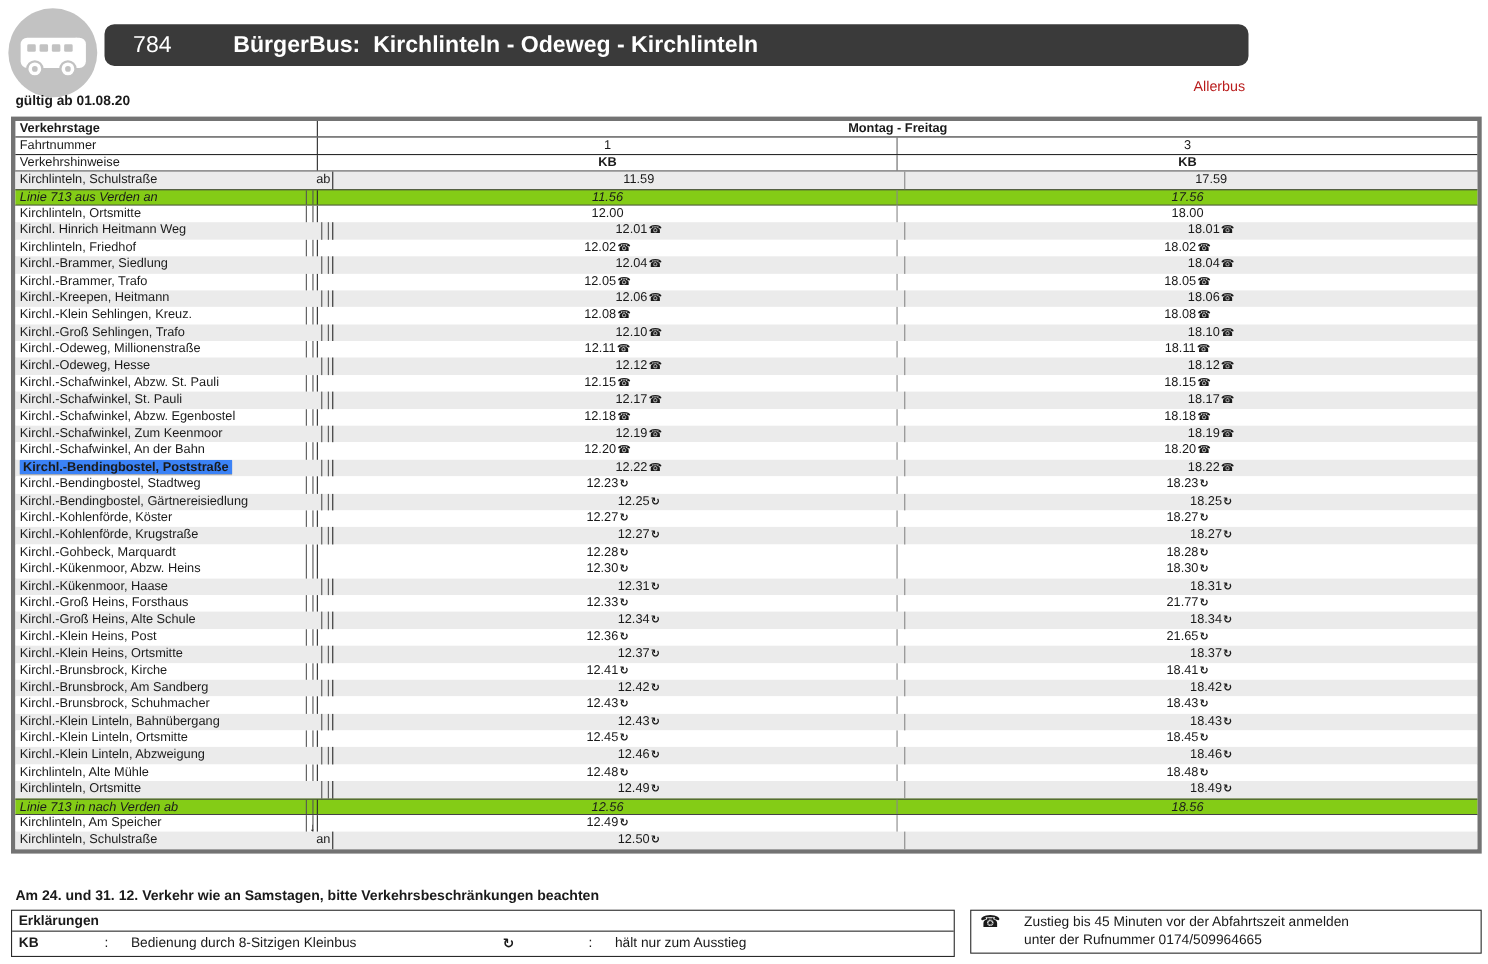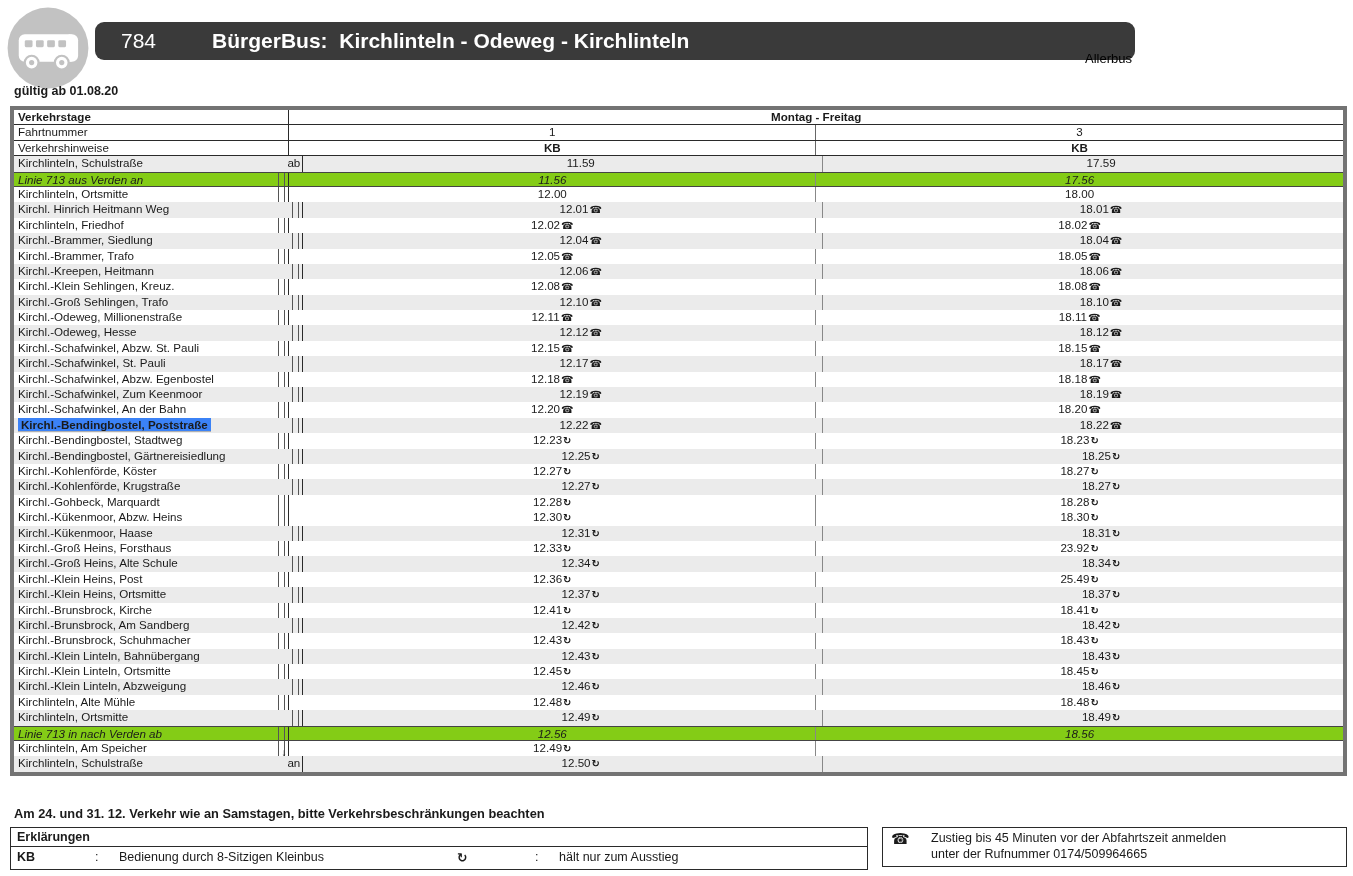--- a/index.html
+++ b/index.html
@@ -5,21 +5,21 @@
   html,body{margin:0;padding:0;background:#fff;}
   .page{position:relative;width:1353px;height:876px;background:#fff;overflow:hidden;
         font-family:"Liberation Sans","DejaVu Sans",sans-serif;color:#1a1a1a;}
 
   
   .bus-badge{position:absolute;left:5px;top:5px;width:86px;height:86px;}
   .title-bar{position:absolute;left:95px;top:22px;width:1040px;height:38px;background:#3a3a3a;
              border-radius:9px;display:flex;align-items:center;color:#fff;}
   .route-number{font-size:21px;font-weight:normal;margin-left:26px;}
   .route-title{font-size:21px;font-weight:bold;margin-left:56px;white-space:pre;}
-  .operator{position:absolute;left:1085px;top:51px;font-size:13px;color:#000000;}
+  .operator{position:absolute;left:1085px;top:71px;font-size:13px;color:#b91c1c;}
   .valid-from{position:absolute;left:14px;top:84px;font-size:12.5px;font-weight:bold;}
 
   
   .timetable{position:absolute;left:10px;top:106px;width:1337px;border:4px solid #737373;
              box-sizing:border-box;font-size:11.6px;}
   .t-row{display:flex;height:15.4px;line-height:14.8px;box-sizing:border-box;}
   .c-label{width:277px;box-sizing:border-box;border-right:1px solid #2a2a2a;padding-left:4px;}
   .c-stop{width:252px;box-sizing:border-box;padding-left:4px;overflow:hidden;white-space:nowrap;}
   .c-marker{width:25px;box-sizing:border-box;border-right:1px solid #2a2a2a;position:relative;
             display:flex;justify-content:flex-end;}
@@ -299,37 +299,37 @@
           </div>
           <div class="c-t1"><span>12.31</span><span class="sym exit-glyph">↻</span></div>
           <div class="c-t2"><span>18.31</span><span class="sym exit-glyph">↻</span></div>
         </div>
         <div class="t-row bg-w">
           <div class="c-stop">Kirchl.-Groß Heins, Forsthaus</div>
           <div class="c-marker">
             <span class="corridor"></span>
           </div>
           <div class="c-t1"><span>12.33</span><span class="sym exit-glyph">↻</span></div>
-          <div class="c-t2"><span>23.92</span><span class="sym exit-glyph">↻</span></div>
+          <div class="c-t2"><span>21.77</span><span class="sym exit-glyph">↻</span></div>
         </div>
         <div class="t-row bg-g">
           <div class="c-stop">Kirchl.-Groß Heins, Alte Schule</div>
           <div class="c-marker">
             <span class="corridor"></span>
           </div>
           <div class="c-t1"><span>12.34</span><span class="sym exit-glyph">↻</span></div>
           <div class="c-t2"><span>18.34</span><span class="sym exit-glyph">↻</span></div>
         </div>
         <div class="t-row bg-w">
           <div class="c-stop">Kirchl.-Klein Heins, Post</div>
           <div class="c-marker">
             <span class="corridor"></span>
           </div>
           <div class="c-t1"><span>12.36</span><span class="sym exit-glyph">↻</span></div>
-          <div class="c-t2"><span>25.49</span><span class="sym exit-glyph">↻</span></div>
+          <div class="c-t2"><span>21.65</span><span class="sym exit-glyph">↻</span></div>
         </div>
         <div class="t-row bg-g">
           <div class="c-stop">Kirchl.-Klein Heins, Ortsmitte</div>
           <div class="c-marker">
             <span class="corridor"></span>
           </div>
           <div class="c-t1"><span>12.37</span><span class="sym exit-glyph">↻</span></div>
           <div class="c-t2"><span>18.37</span><span class="sym exit-glyph">↻</span></div>
         </div>
         <div class="t-row bg-w">

